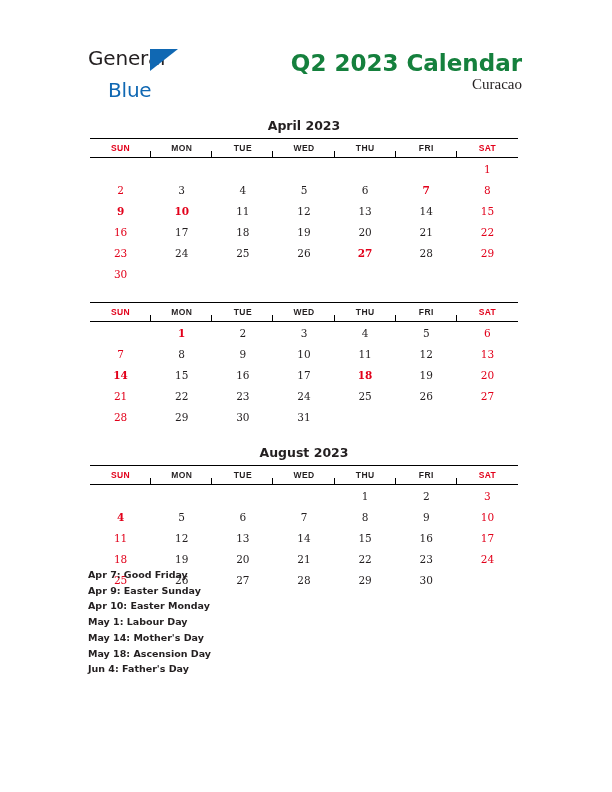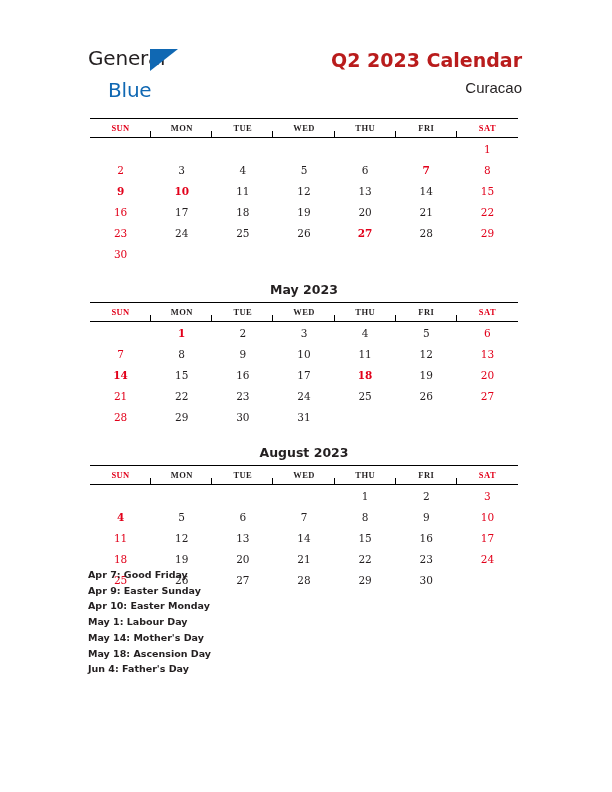--- a/index.html
+++ b/index.html
@@ -62,32 +62,31 @@
     margin-top: 12px;
   }
 
   .title-block {
     position: absolute;
     right: 90px;
     top: 50px;
     text-align: right;
   }
   .title-main {
-    font-size: 19px;
+    font-size: 23px;
     font-weight: bold;
-    color: #b91c1c;
+    color: #15803d;
     line-height: 1.15;
     font-family: "DejaVu Sans", sans-serif;
     white-space: nowrap;
   }
   .title-sub {
-    margin-top: 7px;
     font-size: 15px;
     color: #231f20;
-    font-family: Liberation Sans, sans-serif;
+    font-family: Liberation Serif, serif;
     white-space: nowrap;
   }
 
   
   .months {
     position: absolute;
     left: 90px;
     top: 118px;
     width: 428px;
   }
@@ -105,21 +104,21 @@
   }
   table.cal {
     border-collapse: collapse;
     width: 428px;
     table-layout: fixed;
   }
   table.cal th {
     font-size: 8.5px;
     font-weight: bold;
     letter-spacing: 0.4px;
-    font-family: Liberation Serif, serif;
+    font-family: Liberation Sans, sans-serif;
     color: #231f20;
     padding: 4px 0 4px 0;
     text-align: center;
     border-top: 1.6px solid #000;
     border-bottom: 1.6px solid #000;
     position: relative;
   }
   table.cal th.we { color: #e2001a; }
   table.cal th .vtick {
     position: absolute;
@@ -172,20 +171,21 @@
 
   <div class="title-block">
     <div class="title-main">Q2 2023 Calendar</div>
     <div class="title-sub">Curacao</div>
   </div>
 
 </div>
 
 <div class="months">
     <div class="month">
+      <div class="month-title">April 2023</div>
       <table class="cal">
         <thead>
           <tr>
             <th class="we">SUN<span class="vtick"></span></th>
             <th>MON<span class="vtick"></span></th>
             <th>TUE<span class="vtick"></span></th>
             <th>WED<span class="vtick"></span></th>
             <th>THU<span class="vtick"></span></th>
             <th>FRI<span class="vtick"></span></th>
             <th class="we">SAT</th>
@@ -243,21 +243,20 @@
             <td class="empty">&nbsp;</td>
             <td class="empty">&nbsp;</td>
             <td class="empty">&nbsp;</td>
             <td class="empty">&nbsp;</td>
             <td class="empty">&nbsp;</td>
           </tr>
         </tbody>
       </table>
     </div>
     <div class="month">
-      <div class="month-title">May 2023</div>
       <table class="cal">
         <thead>
           <tr>
             <th class="we">SUN<span class="vtick"></span></th>
             <th>MON<span class="vtick"></span></th>
             <th>TUE<span class="vtick"></span></th>
             <th>WED<span class="vtick"></span></th>
             <th>THU<span class="vtick"></span></th>
             <th>FRI<span class="vtick"></span></th>
             <th class="we">SAT</th>

